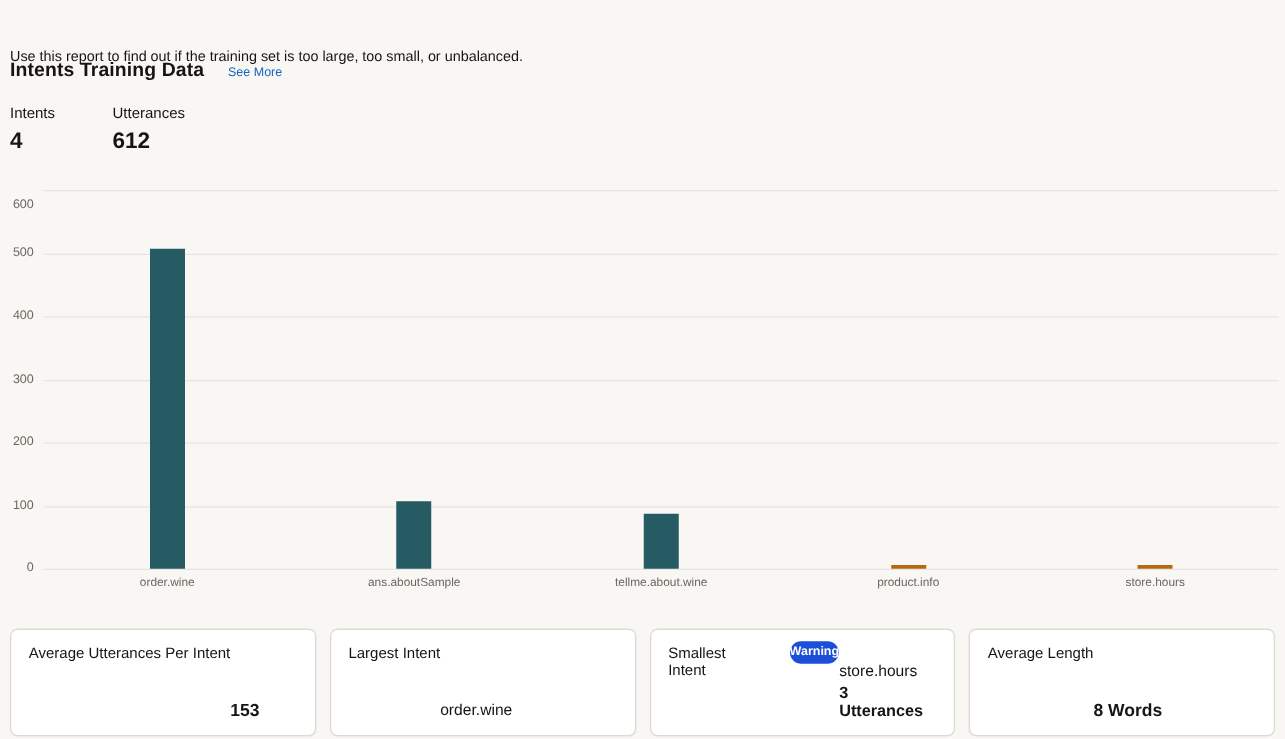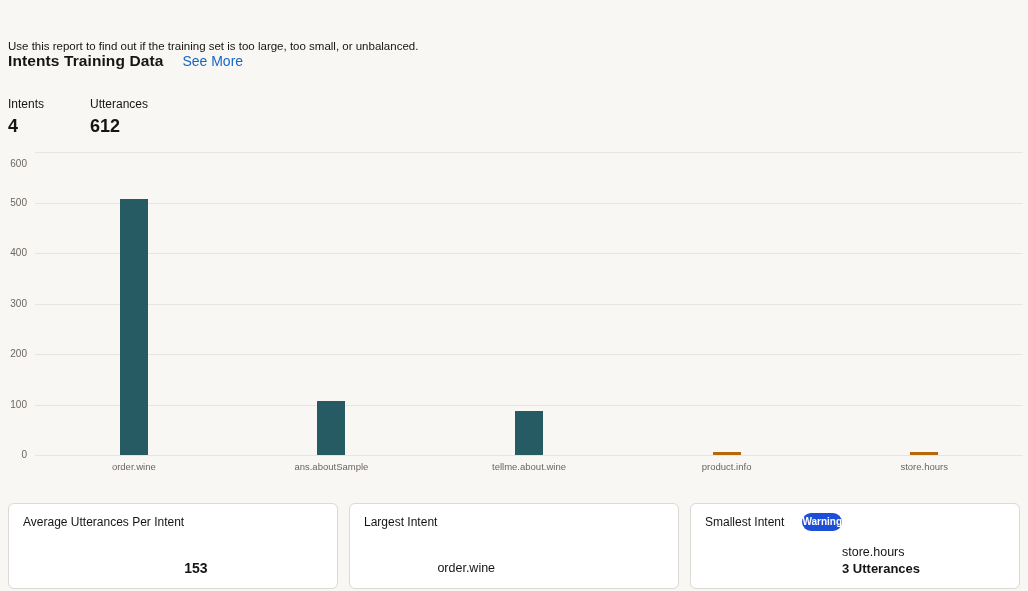--- a/index.html
+++ b/index.html
@@ -8,24 +8,24 @@
     background: #f9f7f4;
     font-family: "Liberation Sans", "DejaVu Sans", sans-serif;
     color: #161513;
     overflow: hidden;
     position: relative;
   }
   
   .header { position: absolute; top: 13px; left: 8px; right: 8px; }
   .title-row { display: flex; align-items: baseline; }
   .page-title { font-size: 15.5px; font-weight: bold; color: #161513; letter-spacing: .1px; }
-  .see-more { font-size: 14px; color: #1766c2; margin-left: 19px; text-decoration: none; cursor: pointer; margin-top: 40px; }
+  .see-more { font-size: 10px; color: #1766c2; margin-left: 19px; text-decoration: none; cursor: pointer; margin-top: 40px; }
   .subtitle { position: absolute; top: 27px; left: 0; font-size: 11.5px; color: #161513; }
   
-  .stats { position: absolute; top: 97px; left: 8px; display: flex; justify-content: space-between; }
+  .stats { position: absolute; top: 83px; left: 8px; display: flex; justify-content: space-between; }
   .stat { margin-right: 0; }
   .stat-intents { width: 82px; }
   .stat-label { font-size: 12px; color: #161513; }
   .stat-value { font-size: 18px; font-weight: bold; margin-top: 5px; }
   
   .chart { position: absolute; top: 152px; left: 0; right: 0; height: 330px; }
   .gridline { position: absolute; left: 35px; right: 5px; height: 1px; background: #e7e4e4; }
   .tick-label {
     position: absolute; left: 0; width: 27px; text-align: right;
     font-size: 10px; color: #6b6560; transform: translateY(-6px);
@@ -131,13 +131,22 @@
   <div class="card">
     <div class="card-top">
       <span class="card-label">Smallest Intent</span>
       <span class="badge">Warning</span>
     </div>
     <div class="card-bottom">
       <div class="card-name">store.hours</div>
       <div class="card-value">3 Utterances</div>
     </div>
   </div>
+  <div class="card">
+    <div class="card-top">
+      <span class="card-label">Average Length</span>
+    </div>
+    <div class="card-bottom">
+      <div class="card-name"></div>
+      <div class="card-value card-value-big">8 Words</div>
+    </div>
+  </div>
 </div>
 
 </body></html>

